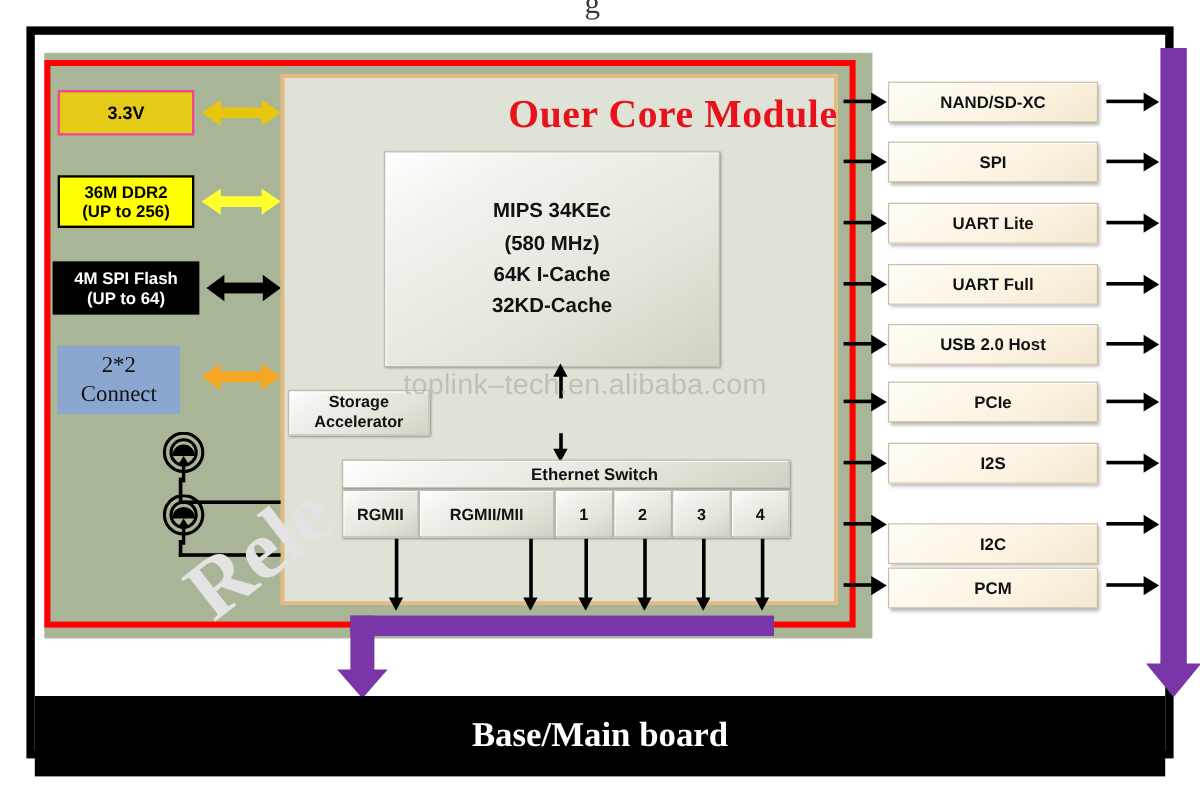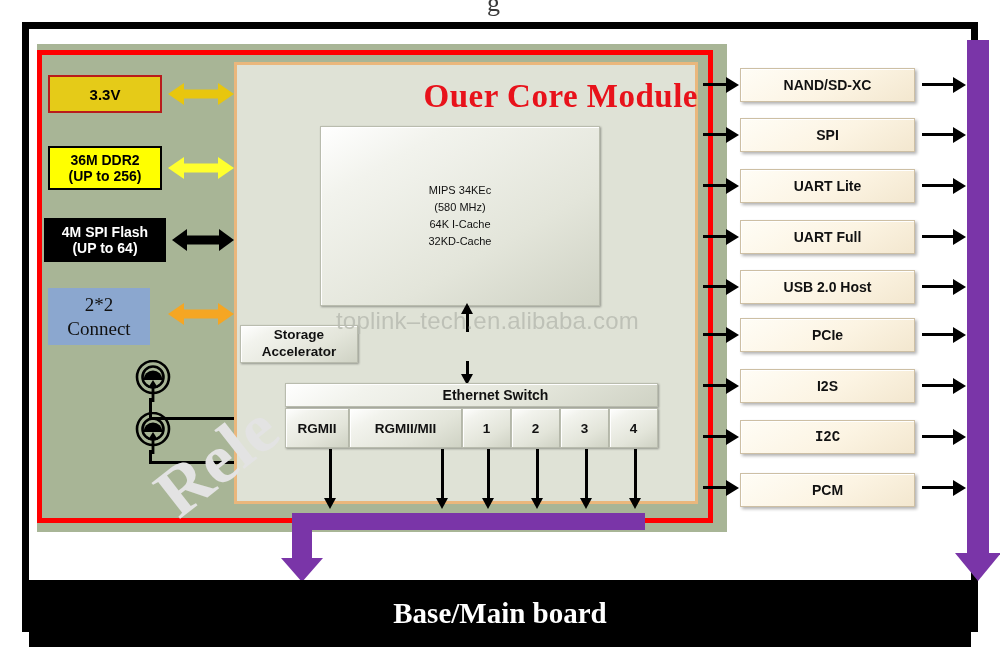--- a/index.html
+++ b/index.html
@@ -17,33 +17,33 @@
   .core-module{position:absolute;left:234px;top:62px;width:464px;height:442px;background:#dfe2d6;border:3px solid #eab77c;box-sizing:border-box;}
   .core-title{position:absolute;left:234px;top:78px;width:464px;text-align:right;color:#e8121b;
     font-family:"Liberation Serif",serif;font-weight:bold;font-size:33px;letter-spacing:.5px;}
 
   
   .bev{background:linear-gradient(150deg,#ffffff 0%,#f2f3ed 22%,#e3e5da 65%,#cfd2c4 100%);
        border:1px solid #b9bcae;box-shadow:1px 1px 2px rgba(0,0,0,.35), inset 1px 1px 0 #ffffff;
        box-sizing:border-box;display:flex;align-items:center;justify-content:center;text-align:center;}
 
   .cpu-box{position:absolute;left:320px;top:126px;width:280px;height:180px;
-    font-size:11px;font-weight:normal;color:#111;line-height:1.55;}
+    font-size:17px;font-weight:bold;color:#111;line-height:1.55;}
 
   .stor-box{position:absolute;left:240px;top:325px;width:118px;height:38px;font-size:13.5px;font-weight:bold;color:#111;line-height:1.25;}
   .hnat-box{position:absolute;left:399px;top:331px;width:136px;height:29px;font-size:14px;font-weight:bold;color:#111;}
 
   
   .esw-head{position:absolute;left:285px;top:383px;width:373px;height:24px;font-size:14px;font-weight:bold;color:#111;padding-left:48px;}
   .esw-ports{position:absolute;left:285px;top:408px;width:373px;height:40px;display:flex;}
   .esw-ports .bev{height:40px;font-size:13.5px;font-weight:bold;color:#111;}
 
   
   .lbox{position:absolute;box-sizing:border-box;display:flex;flex-direction:column;align-items:center;justify-content:center;text-align:center;}
-  .b33{left:48px;top:75px;width:114px;height:38px;background:#e5cb18;border:2px solid #b91c1c;
+  .b33{left:48px;top:75px;width:114px;height:38px;background:#e5cb18;border:2px solid #ec4899;
        font-size:15px;font-weight:bold;color:#000;}
   .bddr{left:48px;top:146px;width:114px;height:44px;background:#ffff00;border:2px solid #000;
        font-size:14px;font-weight:bold;color:#000;line-height:1.15;}
   .bspi{left:44px;top:218px;width:122px;height:44px;background:#000000;border:2px solid #000;
        font-size:14px;font-weight:bold;color:#ffffff;line-height:1.15;}
   .b22{left:48px;top:288px;width:102px;height:57px;background:#8ba7cf;
        font-family:"Liberation Serif",serif;font-size:19px;color:#111;line-height:1.25;}
 
   
   .dbl{position:absolute;height:0;}
@@ -244,21 +244,21 @@
     </div>
   <div class="peri" style="top:270px;">
       <span>USB 2.0 Host</span>
     </div>
   <div class="peri" style="top:318px;">
       <span>PCIe</span>
     </div>
   <div class="peri" style="top:369px;">
       <span>I2S</span>
     </div>
-  <div class="peri" style="top:420px;font-family:Liberation Mono, monospace;">
+  <div class="peri" style="top:436px;">
       <span>I2C</span>
     </div>
   <div class="peri" style="top:473px;">
       <span>PCM</span>
     </div>
 
   <div class="ln" style="left:703px;top:83px;width:26px;height:3px;"></div>
   <div class="ar-right" style="left:726px;top:77px;"></div>
   <div class="ln" style="left:703px;top:133px;width:26px;height:3px;"></div>
   <div class="ar-right" style="left:726px;top:127px;"></div>

